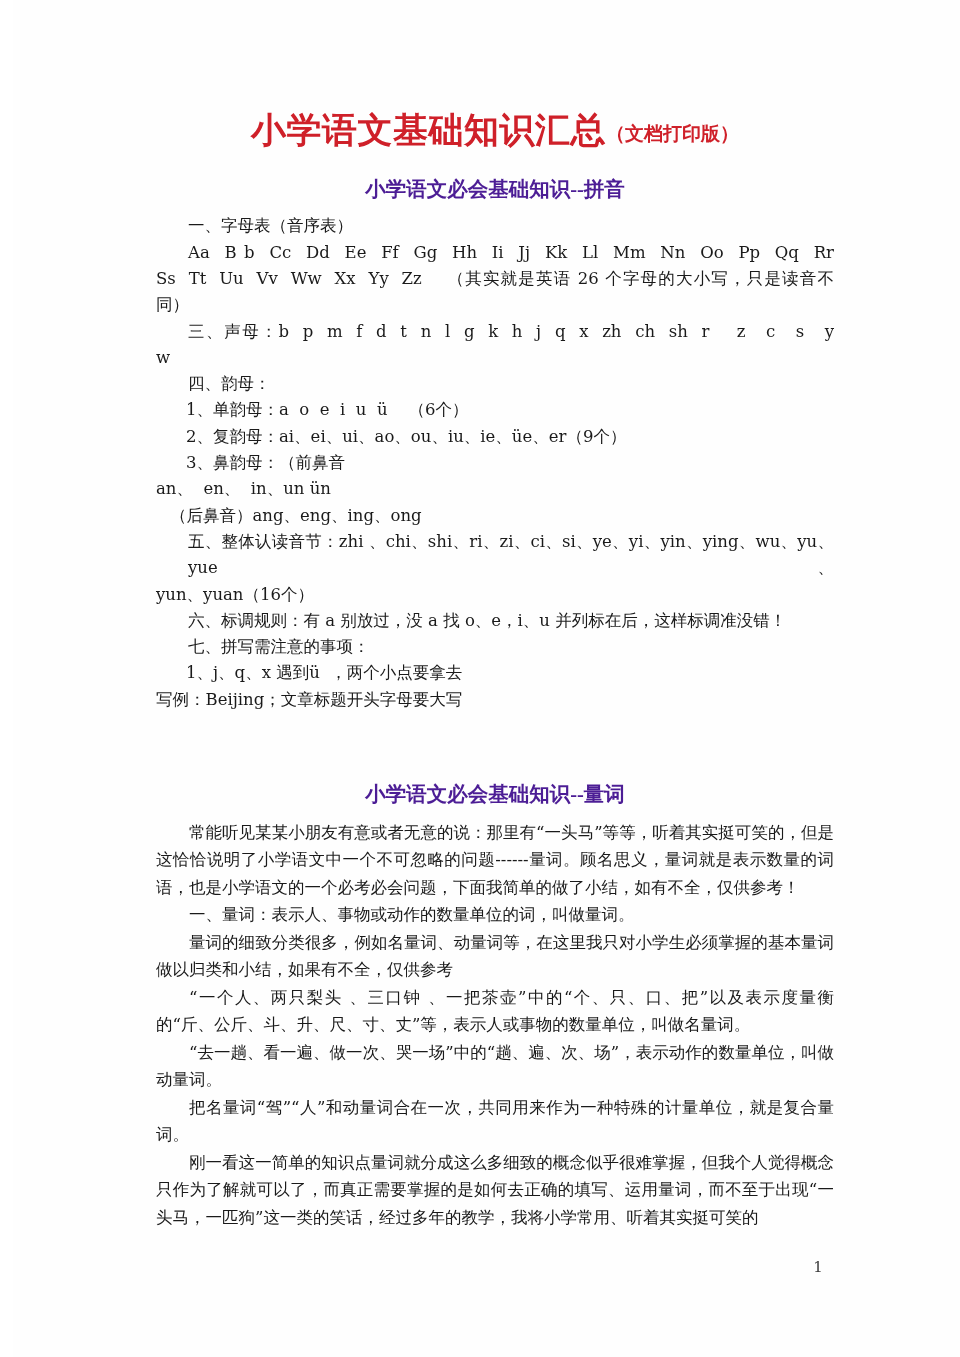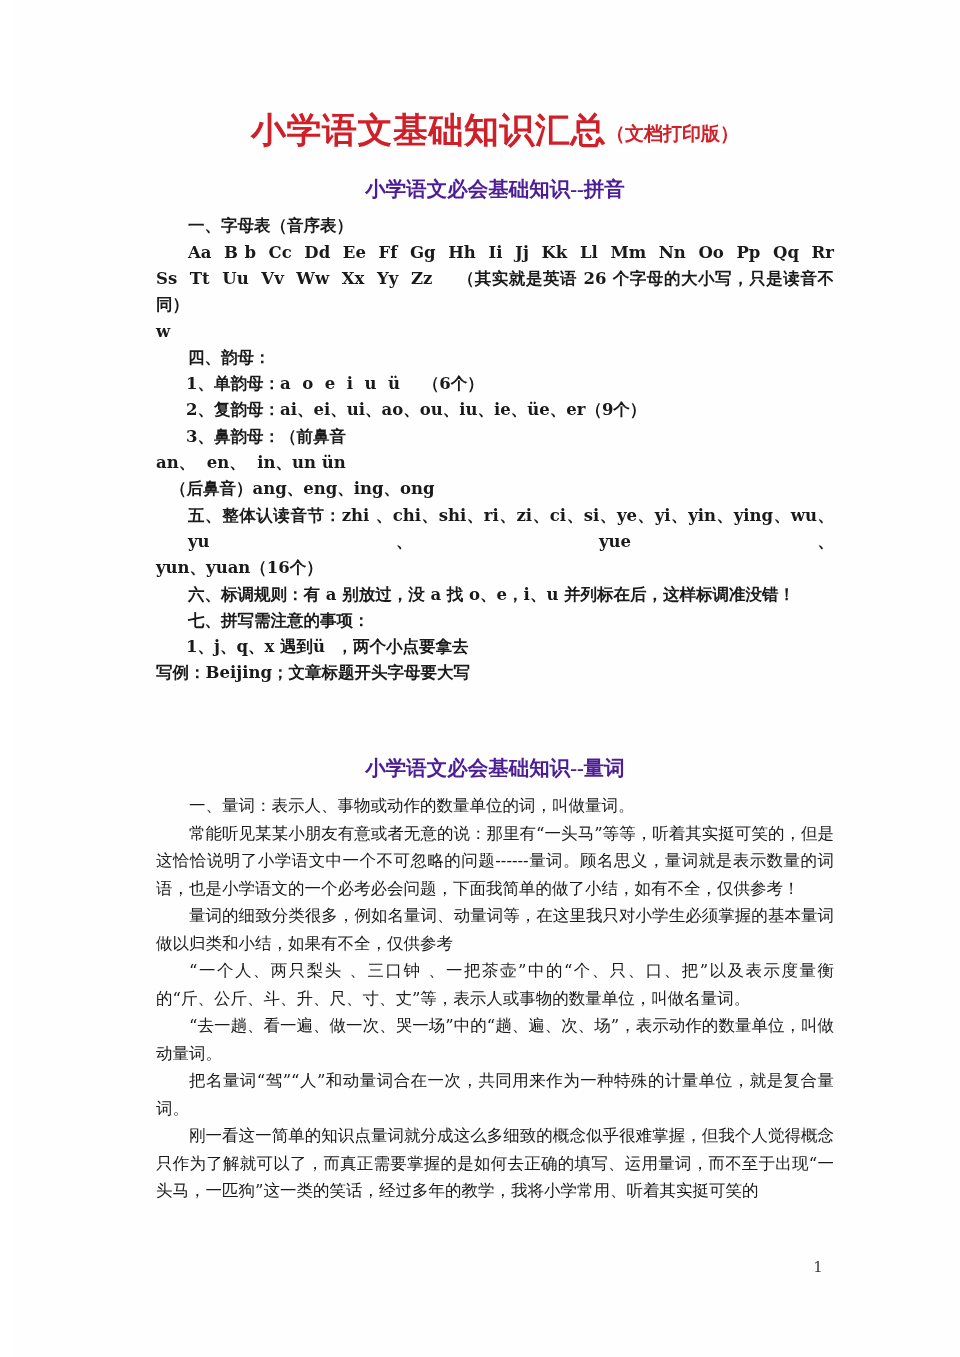--- a/index.html
+++ b/index.html
@@ -64,21 +64,20 @@
   
   .body-block {
     margin-top: 12px;
     font-size: 16.5px;
     line-height: 26.3px;
   }
   .ln {
     margin: 0;
     white-space: pre-wrap;
     word-break: break-word;
-    font-weight: bold;
   }
   .ind { text-indent: 0; padding-left: 32px; }
   .ind-half { padding-left: 30px; }
   .ind-sm { padding-left: 14px; }
   .flush { padding-left: 0; }
 
   .just {
     text-align: justify;
     text-align-last: justify;
   }
@@ -118,42 +117,43 @@
       <span class="t-main">小学语文基础知识汇总</span><span class="t-sub">（文档打印版）</span>
     </h1>
 
     <h2 class="sec-heading sec1-heading">小学语文必会基础知识--拼音</h2>
 
     <div class="body-block">
       <p class="ln ind">一、字母表（音序表）</p>
       <p class="ln ind just">Aa  B b  Cc  Dd  Ee  Ff  Gg  Hh  Ii  Jj  Kk  Ll  Mm  Nn  Oo  Pp  Qq  Rr</p>
       <p class="ln flush just">Ss  Tt  Uu  Vv  Ww  Xx  Yy  Zz    （其实就是英语 26 个字母的大小写，只是读音不</p>
       <p class="ln flush">同）</p>
+      <p class="ln ind just">三、声母：b  p  m  f  d  t  n  l  g  k  h  j  q  x  zh  ch  sh  r    z   c   s   y</p>
       <p class="ln flush">w</p>
       <p class="ln ind">四、韵母：</p>
       <p class="ln ind-half">1、单韵母：a  o  e  i  u  ü    （6个）</p>
       <p class="ln ind-half">2、复韵母：ai、ei、ui、ao、ou、iu、ie、üe、er（9个）</p>
       <p class="ln ind-half">3、鼻韵母：（前鼻音</p>
       <p class="ln flush">an、  en、  in、un ün</p>
       <p class="ln ind-sm">（后鼻音）ang、eng、ing、ong</p>
       <p class="ln ind just">五、整体认读音节：zhi 、chi、shi、ri、zi、ci、si、ye、yi、yin、ying、wu、yu、yue、</p>
       <p class="ln flush">yun、yuan（16个）</p>
       <p class="ln ind">六、标调规则：有 a 别放过，没 a 找 o、e，i、u 并列标在后，这样标调准没错！</p>
       <p class="ln ind">七、拼写需注意的事项：</p>
       <p class="ln ind-half">1、j、q、x 遇到ü  ，两个小点要拿去</p>
       <p class="ln flush">写例：Beijing；文章标题开头字母要大写</p>
     </div>
 
     <div class="gap-sec"></div>
 
     <h2 class="sec-heading sec2-heading">小学语文必会基础知识--量词</h2>
 
     <div class="body-block">
+      <p class="para">常能听见某某小朋友有意或者无意的说：那里有“一头马”等等，听着其实挺可笑的，但是这恰恰说明了小学语文中一个不可忽略的问题------量词。顾名思义，量词就是表示数量的词语，也是小学语文的一个必考必会问题，下面我简单的做了小结，如有不全，仅供参考！</p>
       <p class="para">一、量词：表示人、事物或动作的数量单位的词，叫做量词。</p>
-      <p class="para">常能听见某某小朋友有意或者无意的说：那里有“一头马”等等，听着其实挺可笑的，但是这恰恰说明了小学语文中一个不可忽略的问题------量词。顾名思义，量词就是表示数量的词语，也是小学语文的一个必考必会问题，下面我简单的做了小结，如有不全，仅供参考！</p>
       <p class="para">量词的细致分类很多，例如名量词、动量词等，在这里我只对小学生必须掌握的基本量词做以归类和小结，如果有不全，仅供参考</p>
       <p class="para">“一个人、两只梨头 、三口钟 、一把茶壶”中的“个、只、口、把”以及表示度量衡的“斤、公斤、斗、升、尺、寸、丈”等，表示人或事物的数量单位，叫做名量词。</p>
       <p class="para">“去一趟、看一遍、做一次、哭一场”中的“趟、遍、次、场”，表示动作的数量单位，叫做动量词。</p>
       <p class="para">把名量词“驾”“人”和动量词合在一次，共同用来作为一种特殊的计量单位，就是复合量词。</p>
       <p class="para">刚一看这一简单的知识点量词就分成这么多细致的概念似乎很难掌握，但我个人觉得概念只作为了解就可以了，而真正需要掌握的是如何去正确的填写、运用量词，而不至于出现“一头马，一匹狗”这一类的笑话，经过多年的教学，我将小学常用、听着其实挺可笑的</p>
     </div>
 
   </div>
 
   <div class="page-num">1</div>

